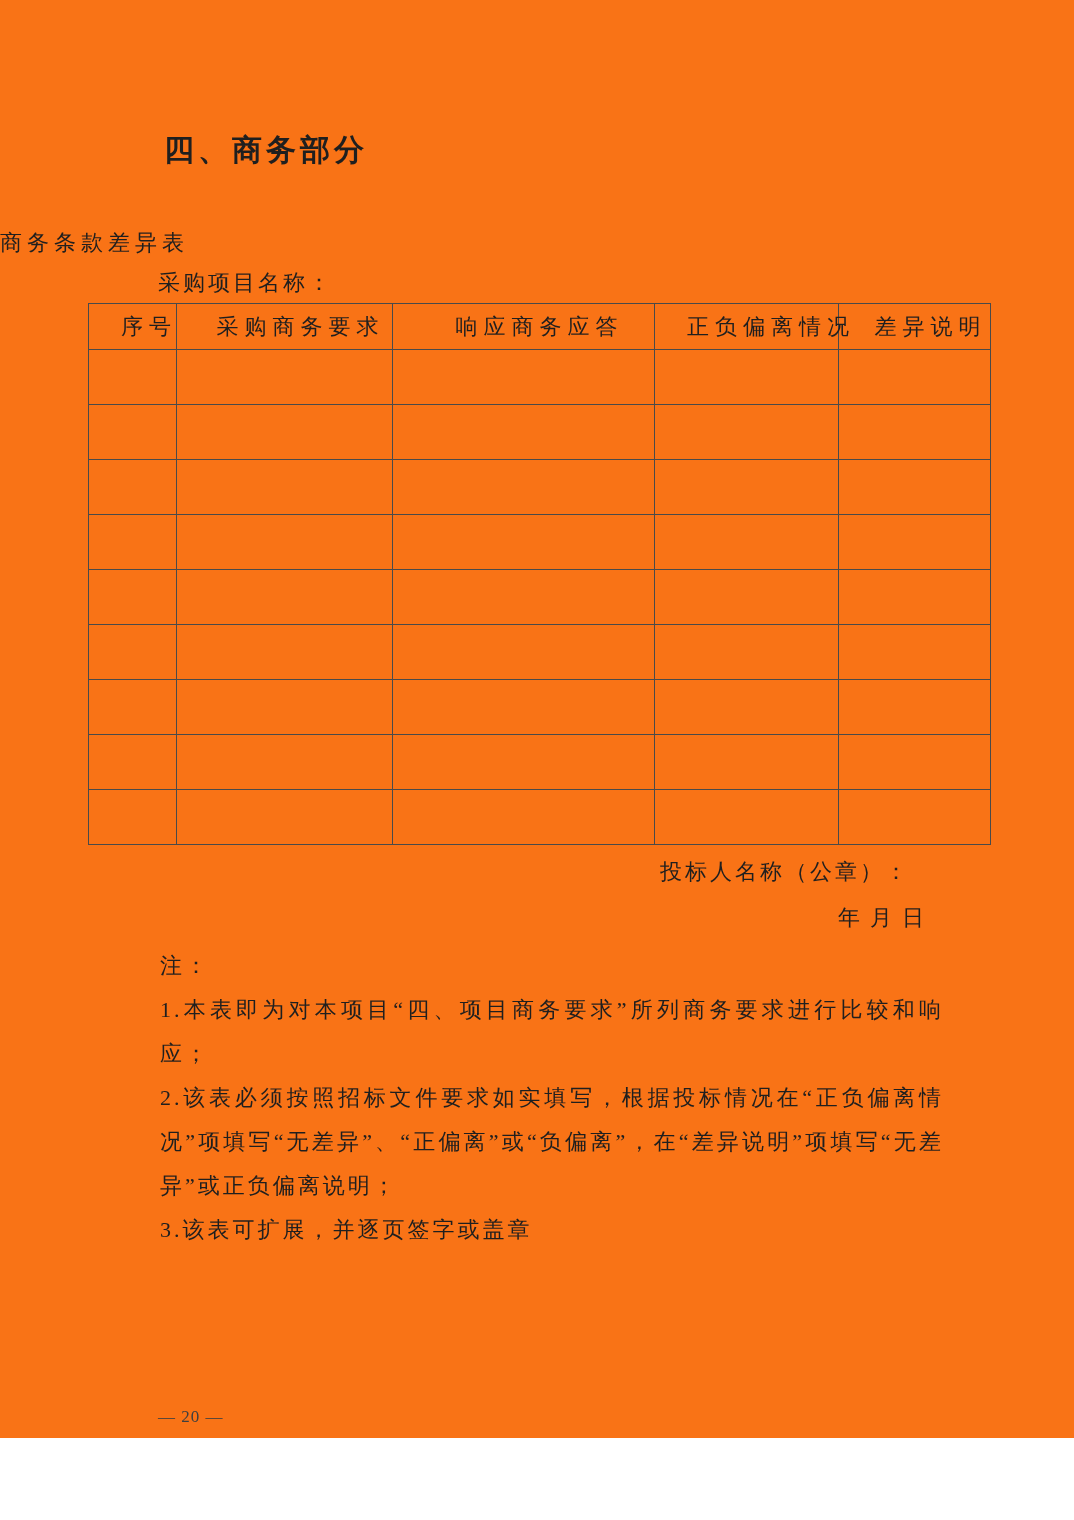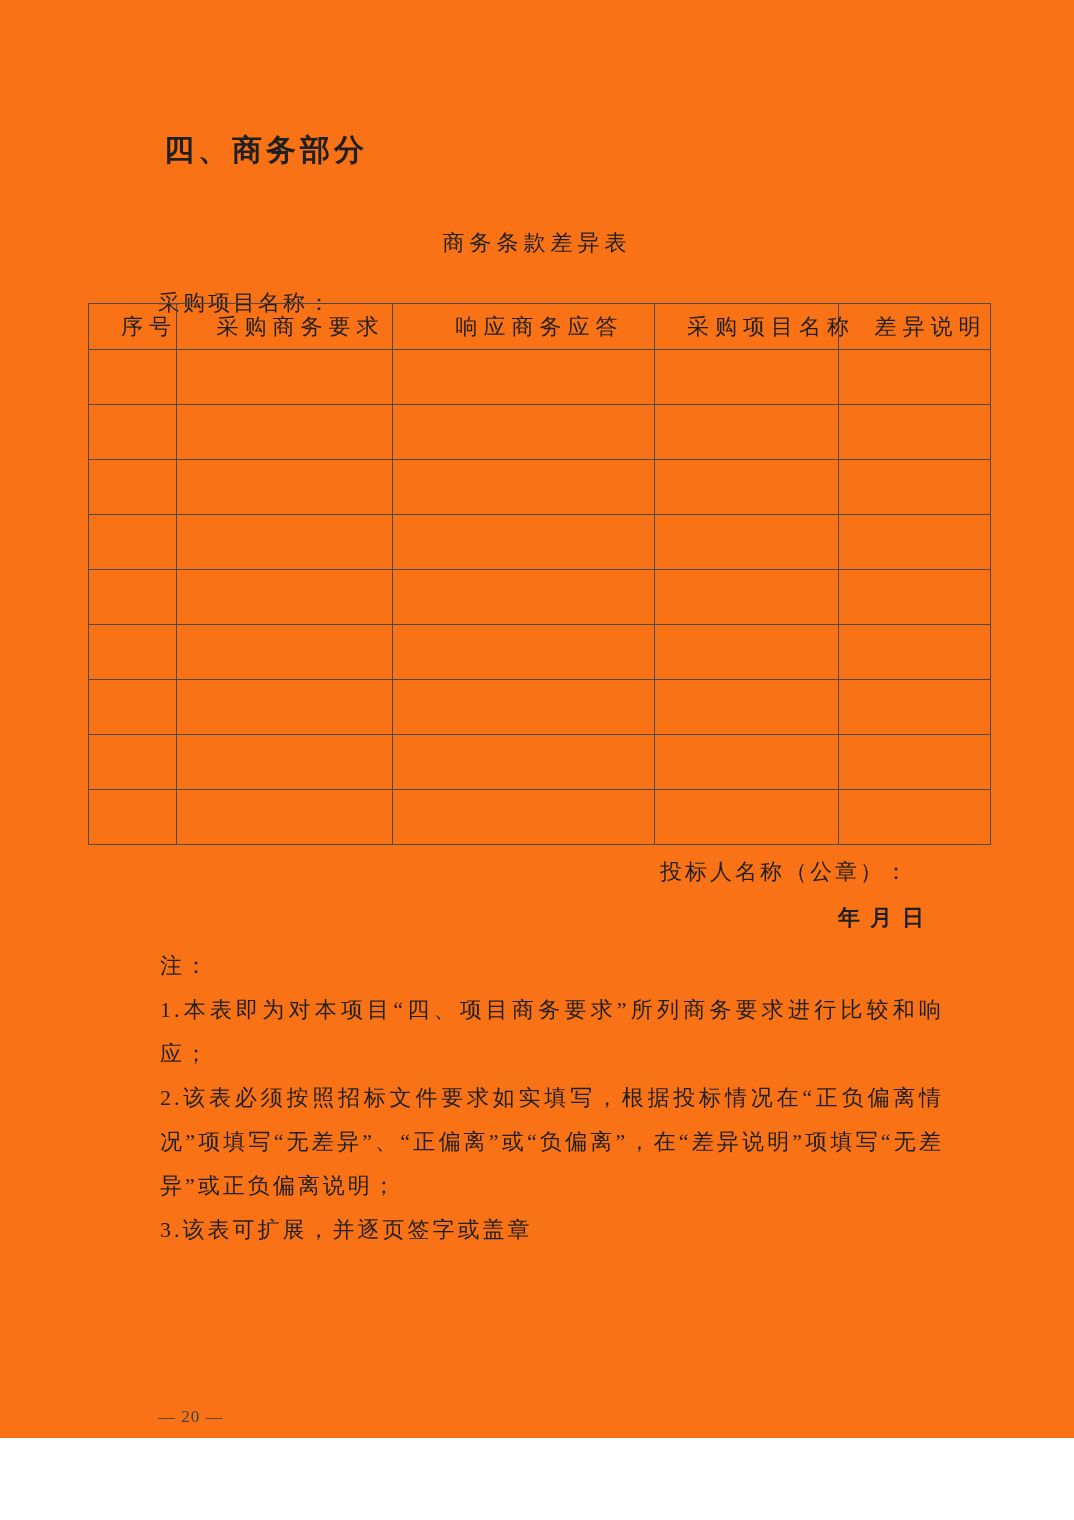--- a/index.html
+++ b/index.html
@@ -32,33 +32,32 @@
     font-size: 25px;
     font-weight: bold;
     letter-spacing: 2px;
     white-space: nowrap;
   }
   .table-title {
     position: absolute;
     left: 0;
     top: 228px;
     width: 100%;
-    text-align: center;
+    text-align: left;
     font-size: 22px;
     letter-spacing: 5px;
     white-space: nowrap;
   }
   .project-label {
     position: absolute;
     left: 158px;
     top: 268px;
     font-size: 22px;
     letter-spacing: 3px;
     white-space: nowrap;
-    margin-top: 20px;
   }
   table.diff-table {
     position: absolute;
     left: 88px;
     top: 303px;
     width: 902px;
     border-collapse: collapse;
     table-layout: fixed;
   }
   table.diff-table th,
@@ -87,21 +86,20 @@
     letter-spacing: 3px;
     white-space: nowrap;
   }
   .date-line {
     position: absolute;
     left: 838px;
     top: 903px;
     font-size: 22px;
     letter-spacing: 10px;
     white-space: nowrap;
-    font-weight: bold;
   }
   .notes {
     position: absolute;
     left: 160px;
     top: 944px;
     width: 784px;
     font-size: 22px;
     line-height: 44px;
     letter-spacing: 3px;
   }
@@ -138,21 +136,21 @@
         <col style="width: 216px;">
         <col style="width: 262px;">
         <col style="width: 184px;">
         <col style="width: 152px;">
       </colgroup>
     <thead>
       <tr>
           <th>序号</th>
           <th>采购商务要求</th>
           <th>响应商务应答</th>
-          <th>采购项目名称</th>
+          <th>正负偏离情况</th>
           <th>差异说明</th>
         </tr>
     </thead>
     <tbody>
         <tr>
           <td></td>
           <td></td>
           <td></td>
           <td></td>
           <td></td>

